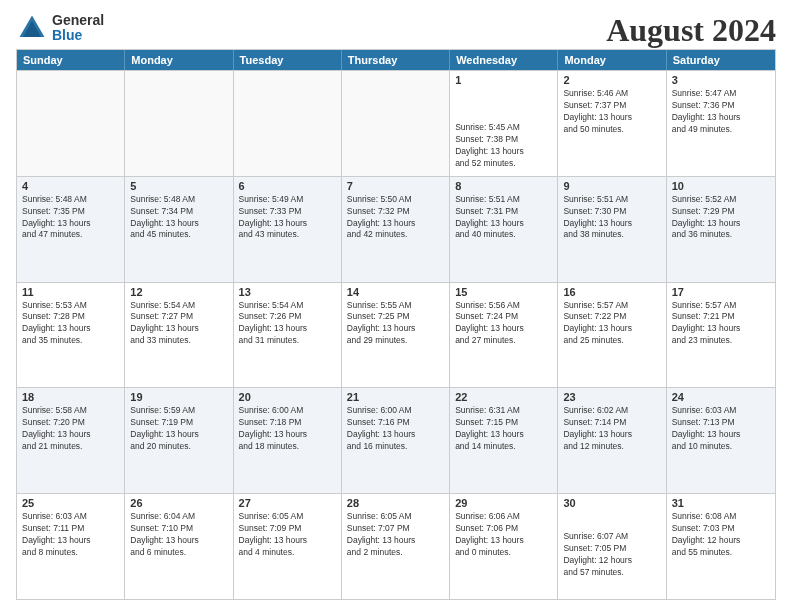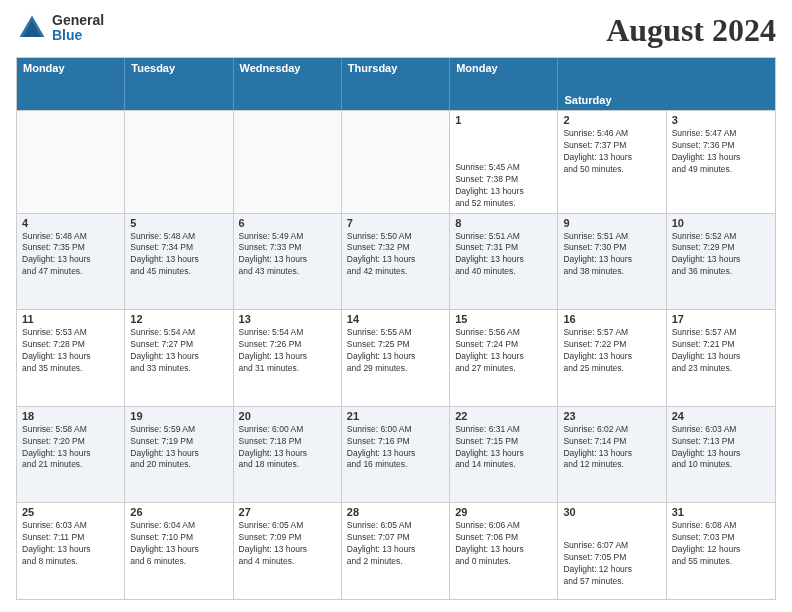--- a/index.html
+++ b/index.html
@@ -14,21 +14,20 @@
       width: 792px;
       height: 612px;
       padding: 12px 16px;
       display: flex;
       flex-direction: column;
     }
     .header {
       display: flex;
       justify-content: space-between;
       align-items: flex-start;
-      margin-bottom: 8px;
     }
     .logo {
       display: flex;
       align-items: center;
       gap: 4px;
     }
     .logo-text {
       display: flex;
       flex-direction: column;
       line-height: 1.1;
@@ -74,21 +73,20 @@
     .cal-header-cell {
       color: #fff;
       font-weight: bold;
       font-size: 11px;
       padding: 4px 6px;
       border-right: 1px solid #5599c0;
       text-align: left;
     }
     .cal-header-cell:last-child {
       border-right: none;
-      margin-top: 32px;
     }
     .cal-body {
       display: flex;
       flex-direction: column;
       flex: 1;
     }
     .cal-row {
       display: grid;
       grid-template-columns: repeat(7, 1fr);
       flex: 1;
@@ -139,24 +137,25 @@
         <span class="logo-blue">Blue</span>
       </div>
     </div>
     <div class="title-block">
       <div class="month-title">August 2024</div>
     </div>
   </div>
 
   <div class="calendar">
     <div class="cal-header-row">
+    <div class="cal-header-cell">Sunday</div>
         <div class="cal-header-cell">Monday</div>
         <div class="cal-header-cell">Tuesday</div>
+        <div class="cal-header-cell">Thursday</div>
         <div class="cal-header-cell">Wednesday</div>
-        <div class="cal-header-cell">Thursday</div>
         <div class="cal-header-cell">Monday</div>
         <div class="cal-header-cell">Saturday</div>
       </div>
     <div class="cal-body">
     <div class="cal-row">
           <div class="cal-cell empty"></div>
           <div class="cal-cell empty"></div>
           <div class="cal-cell empty"></div>
           <div class="cal-cell empty"></div>
           <div class="cal-cell">

